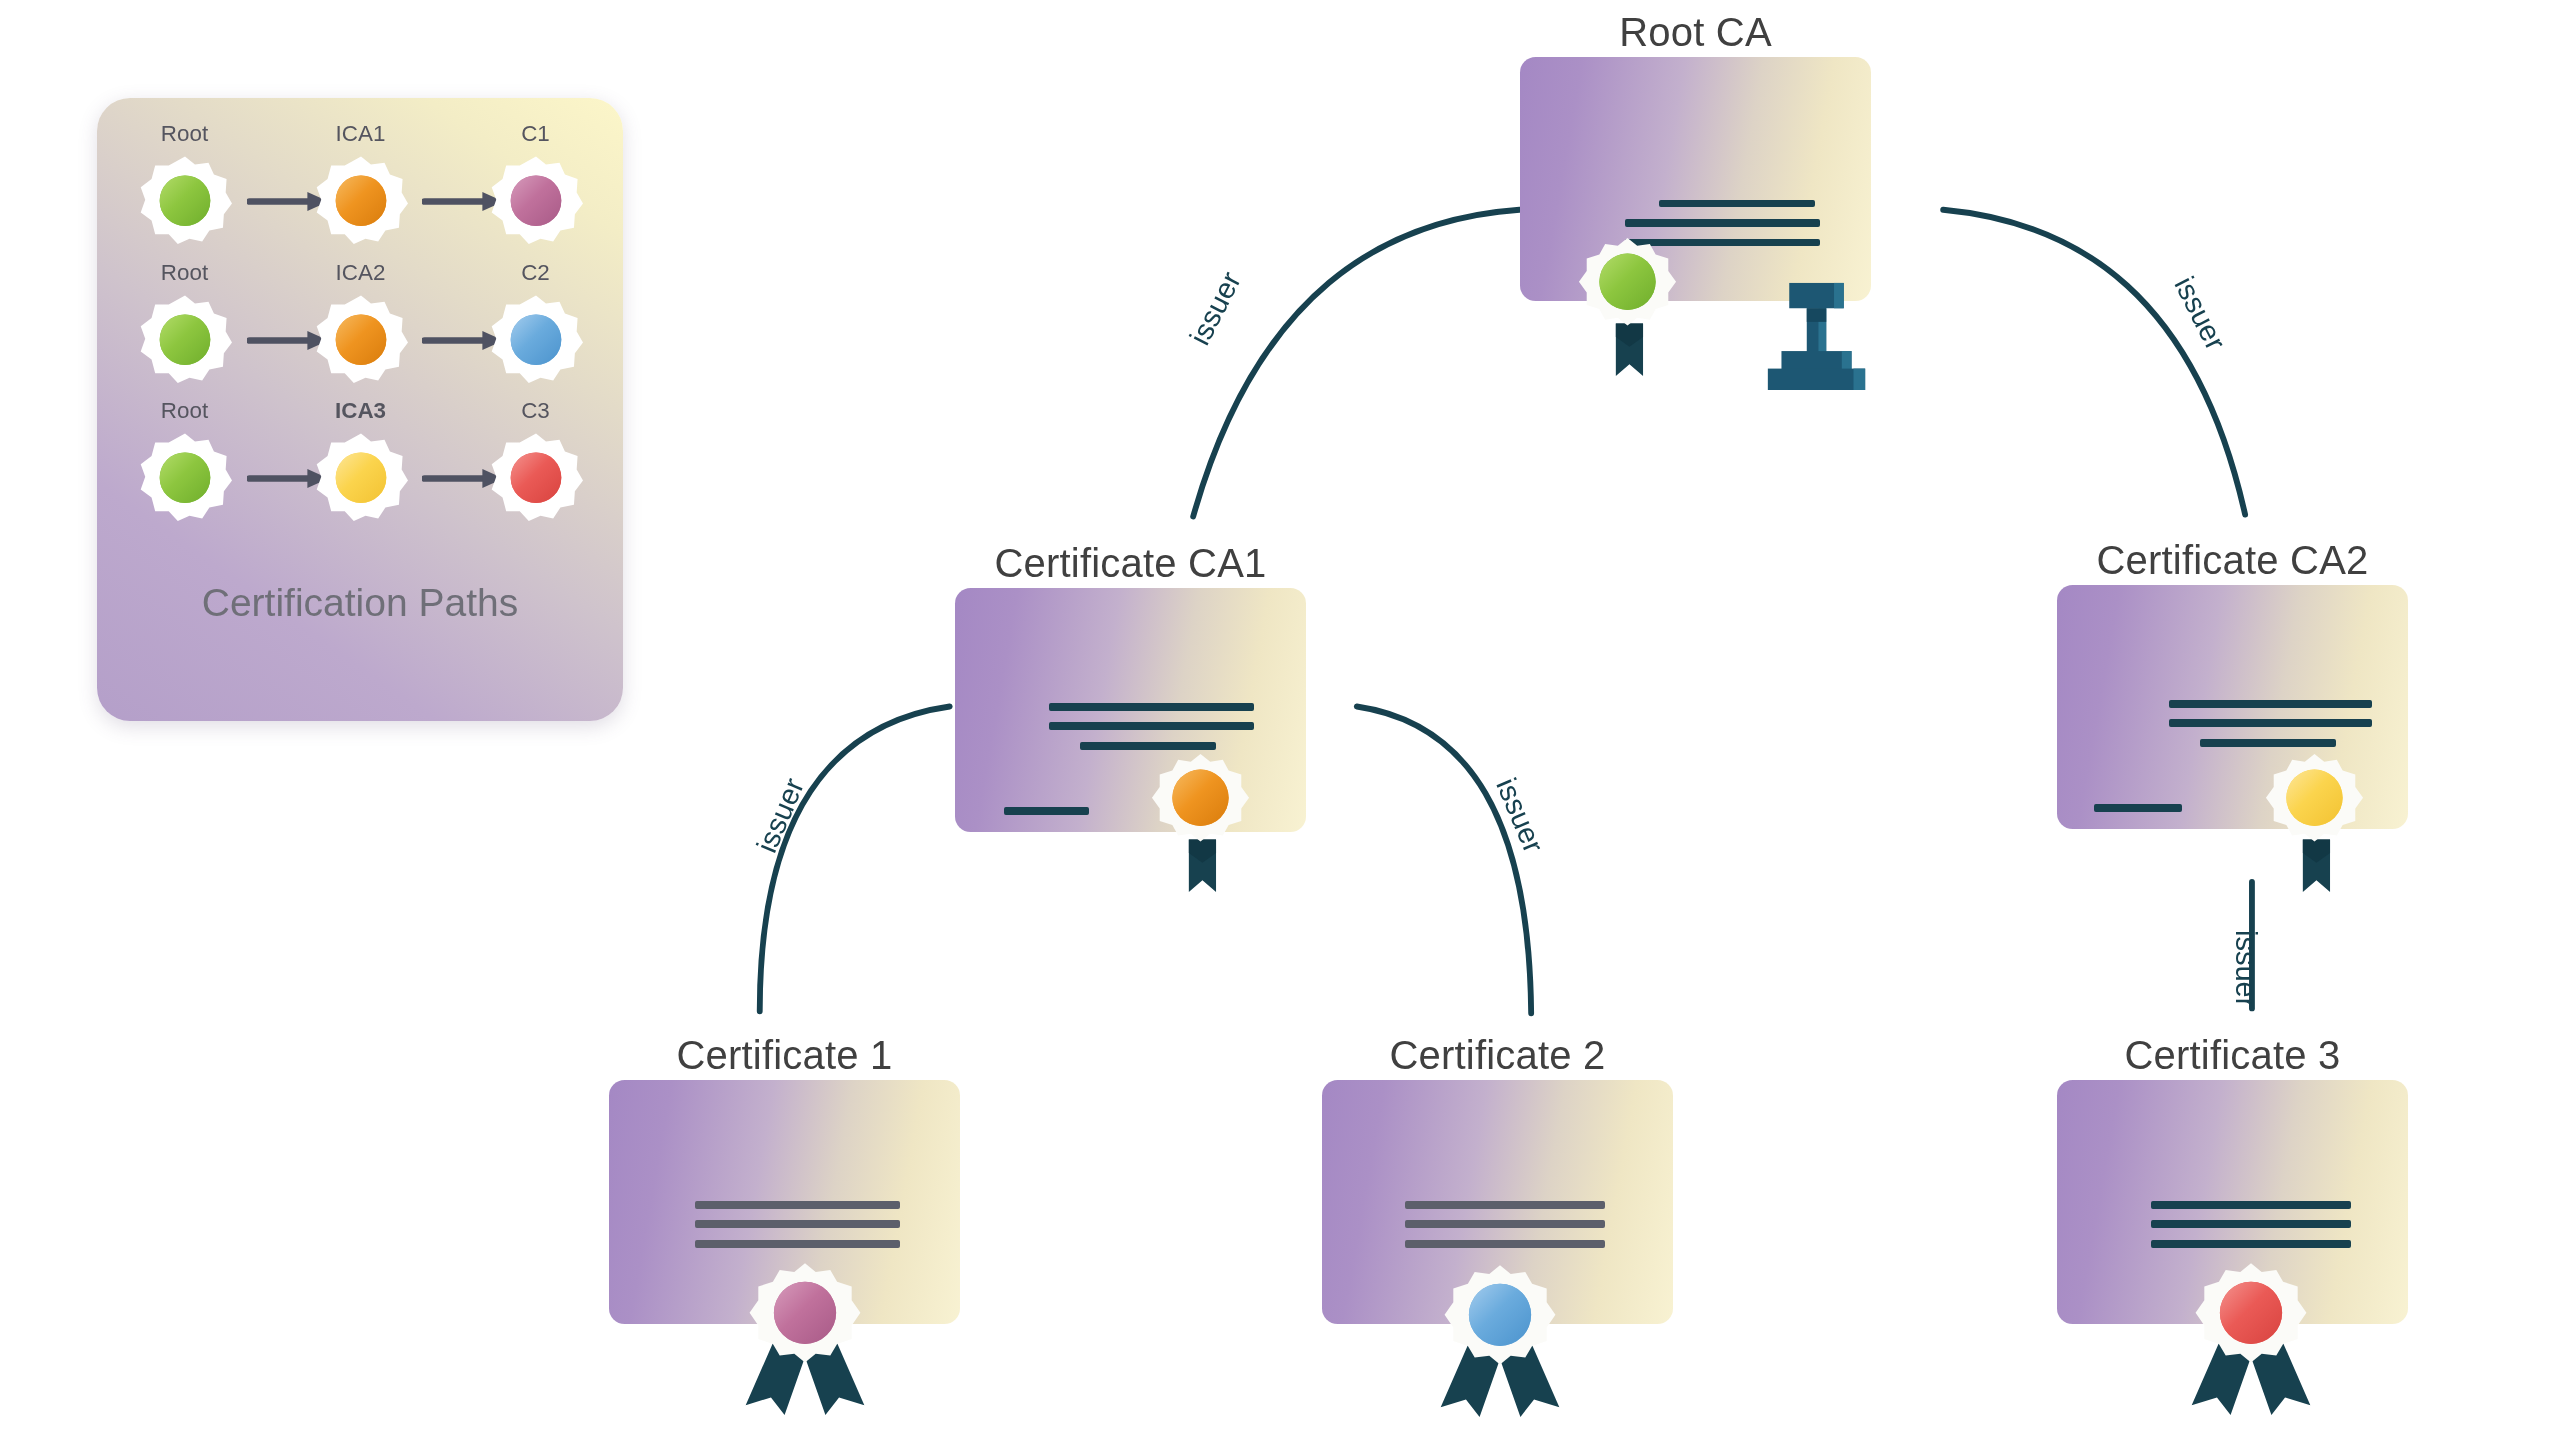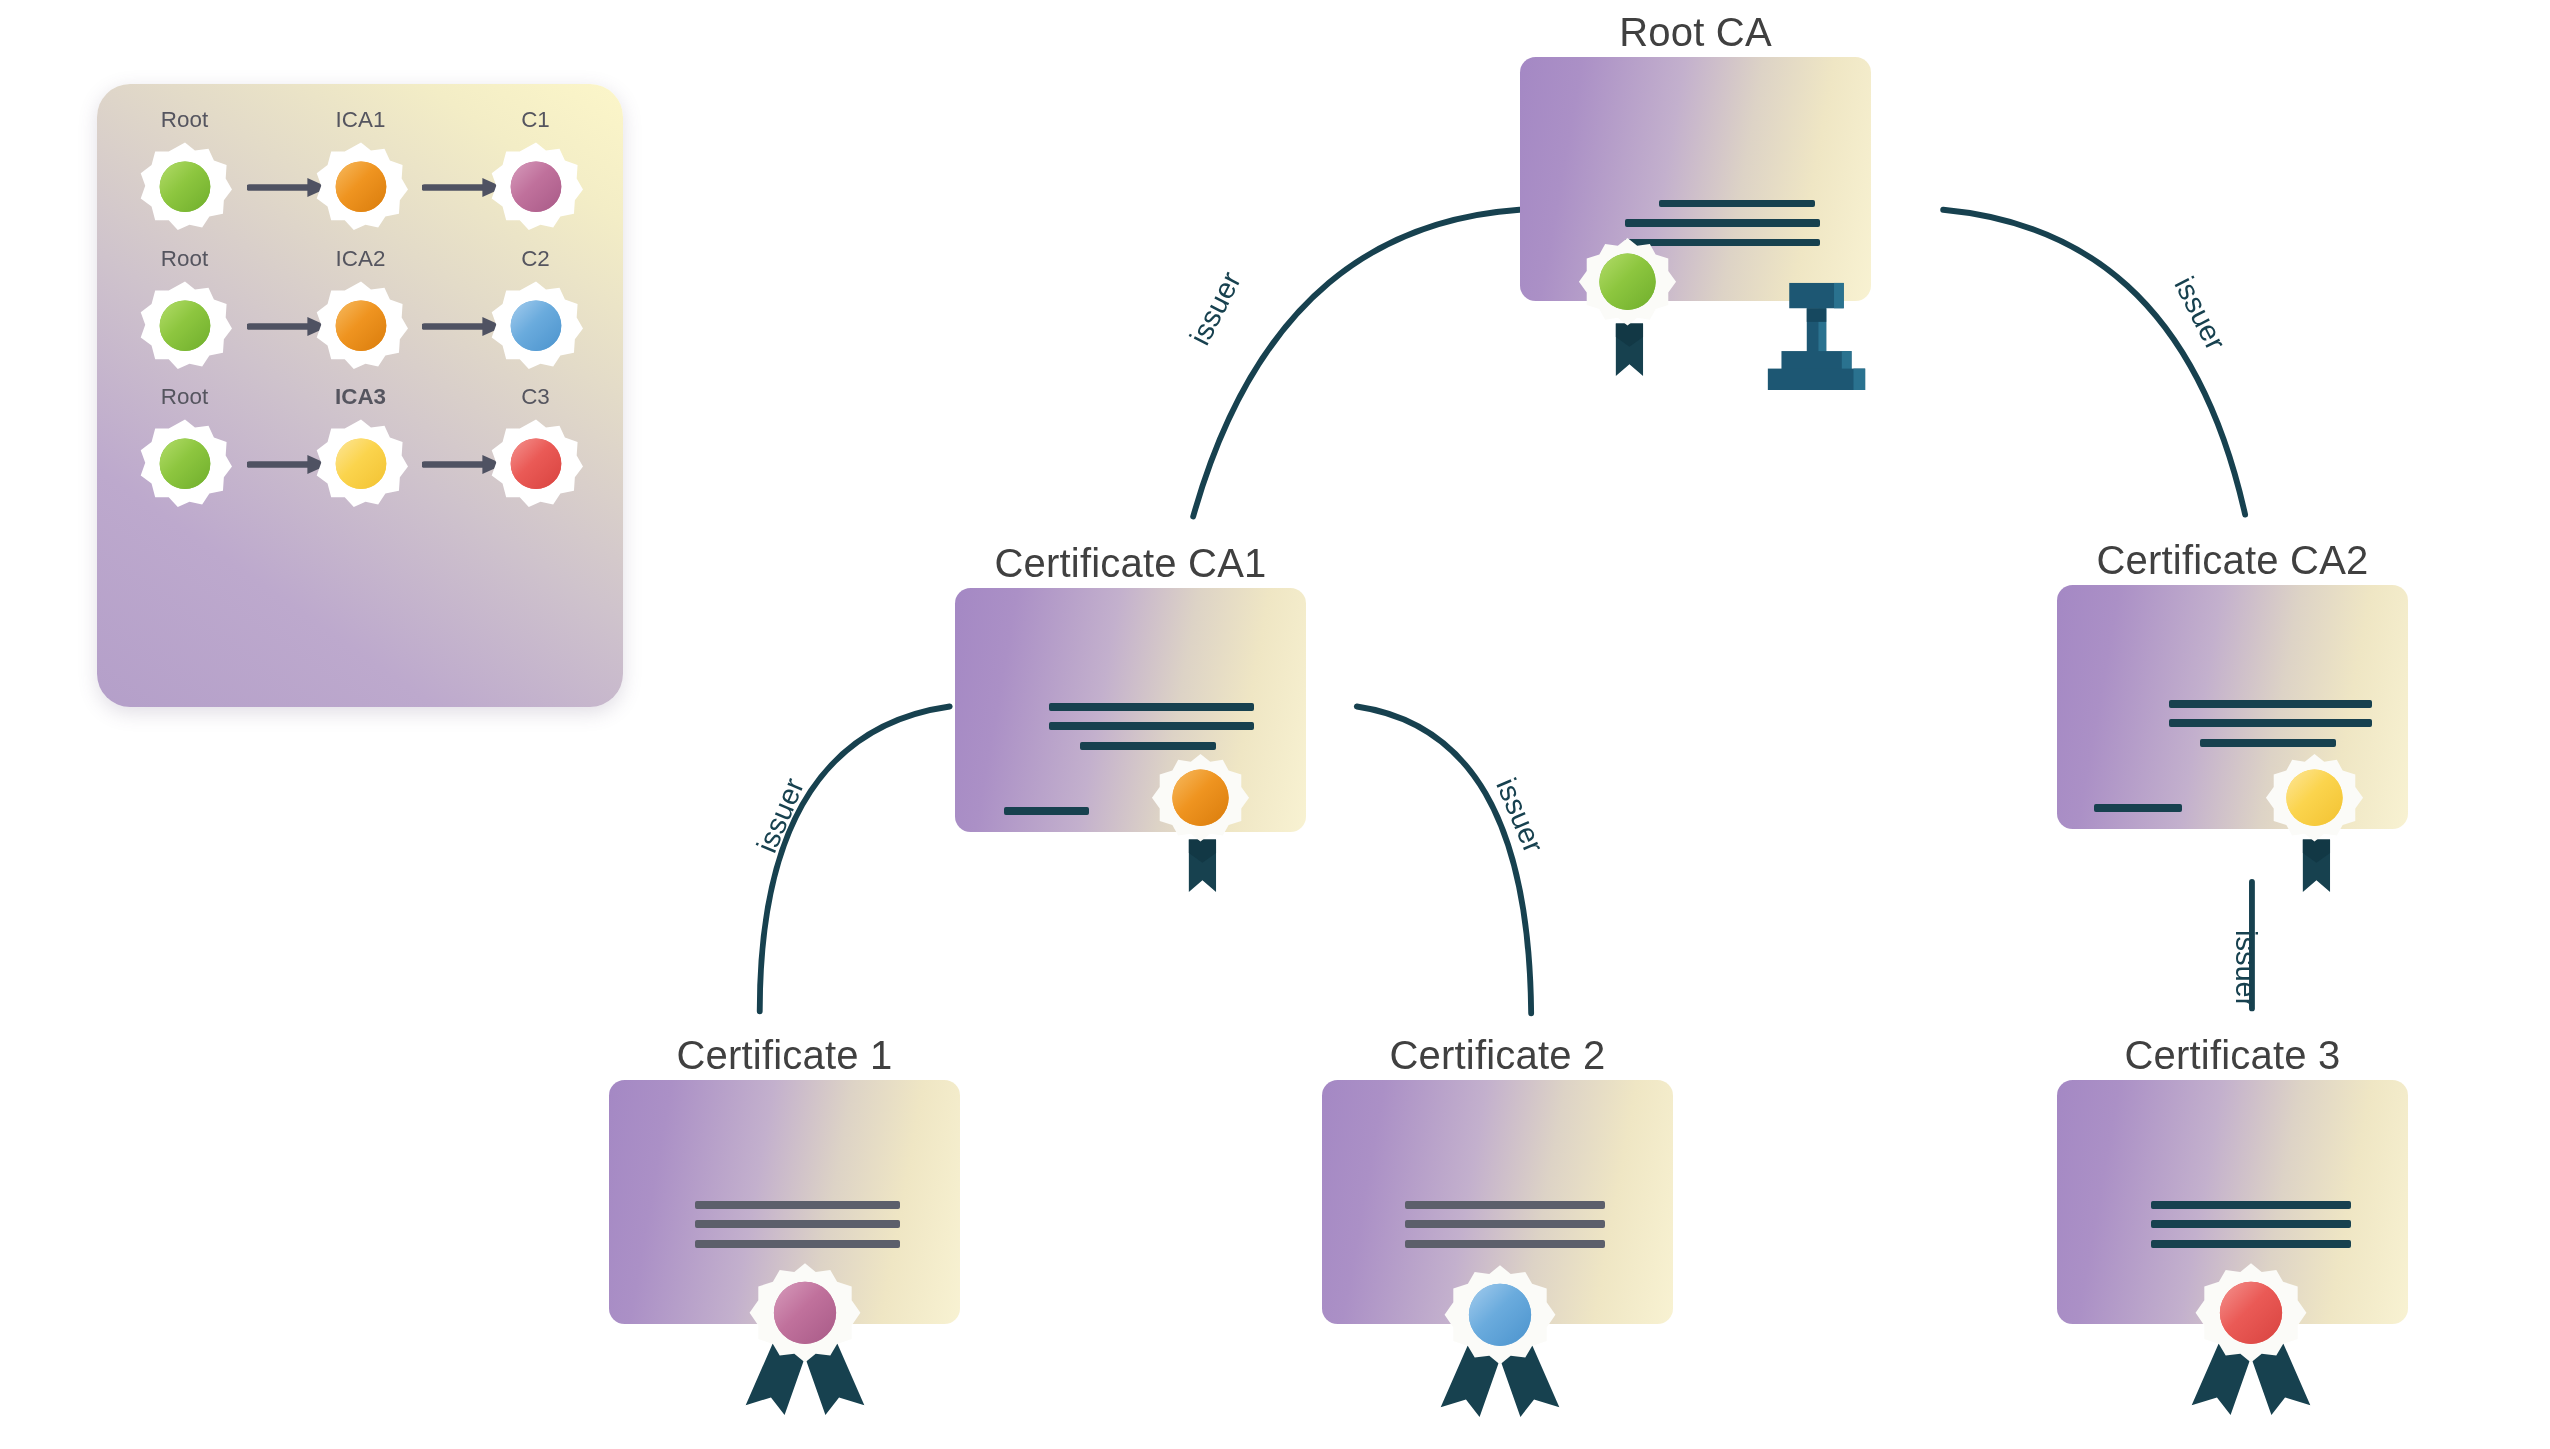--- a/index.html
+++ b/index.html
@@ -44,21 +44,21 @@
   .stamp { position:absolute; }
 
   
   .issuer {
     position:absolute; font-size:29px; color:#17414f; white-space:nowrap;
     transform-origin:50% 50%;
   }
 
   
   .legend {
-    position:absolute; left:97px; top:84px; width:526px; height:623px;
+    position:absolute; left:97px; top:98px; width:526px; height:623px;
     border-radius:33px;
     background:linear-gradient(215deg,#fcf6c9 0%,#f3edc6 14%,#e3dbc8 32%,#cfc3cc 54%,#bda9cd 76%,#b49fc9 100%);
     box-shadow:0 5.8px 19.5px rgba(90,70,110,.18);
   }
   .lg-row { position:absolute; left:0; width:526px; height:136px; }
   .lg-cell { position:absolute; width:117px; text-align:center; }
   .lg-lab { font-size:22.4px; color:#55555f; margin-bottom:3.9px; }
   .lg-badge { position:relative; width:94px; height:94px; margin:0 auto; }
   .lg-arrow { position:absolute; top:68px; }
   .legend-caption {
@@ -348,20 +348,21 @@
         <div class="lg-badge">
           <svg width="94" height="94" viewBox="0 0 104 104">
             <path d="M52 6 L63 15 L78 13 L84 26 L98 31 L97 46 L104 58 L95 70 L94 85 L79 88 L71 100 L57 97 L44 103 L34 92 L19 92 L15 77 L3 68 L8 54 L3 40 L15 31 L19 16 L34 16 Z" fill="#ffffff"></path>
             <circle cx="52" cy="55" r="28" fill="#ea5a56"></circle>
             <circle cx="52" cy="55" r="28" fill="url(#gRed)"></circle>
           </svg>
         </div>
       </div>
     </div>
 
+    <div class="legend-caption">Certification Paths</div>
   </div>
 
   <svg width="0" height="0" style="position:absolute">
     <defs>
       <linearGradient id="gGreen" x1="0" y1="0" x2="1" y2="1">
         <stop offset="0%" stop-color="#b3dc6a"></stop>
           <stop offset="45%" stop-color="#8dc63f"></stop>
           <stop offset="100%" stop-color="#6fae2c"></stop>
       </linearGradient>
       <linearGradient id="gOrange" x1="0" y1="0" x2="1" y2="1">

